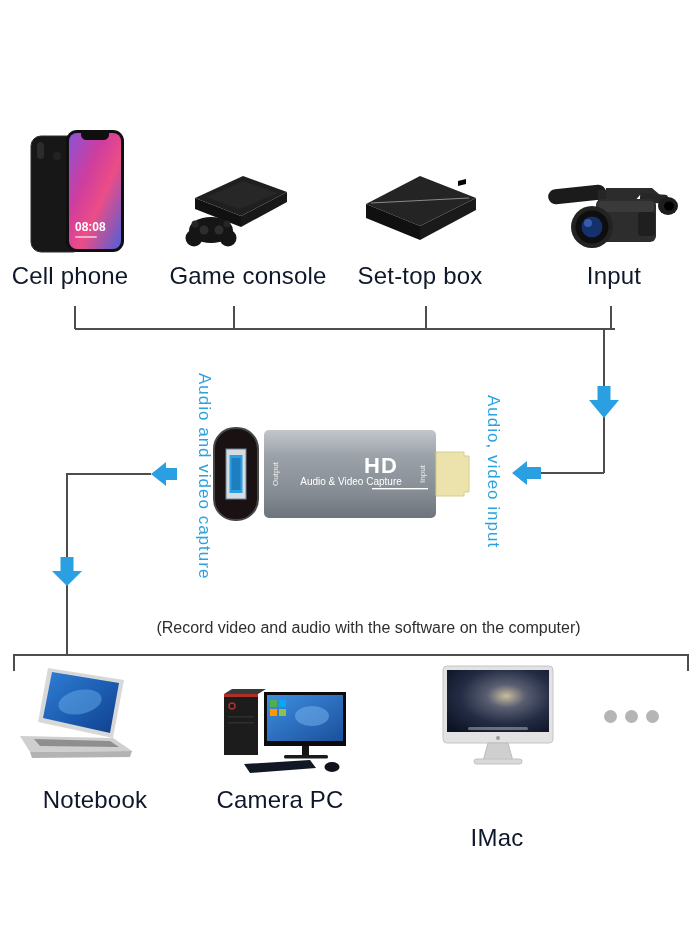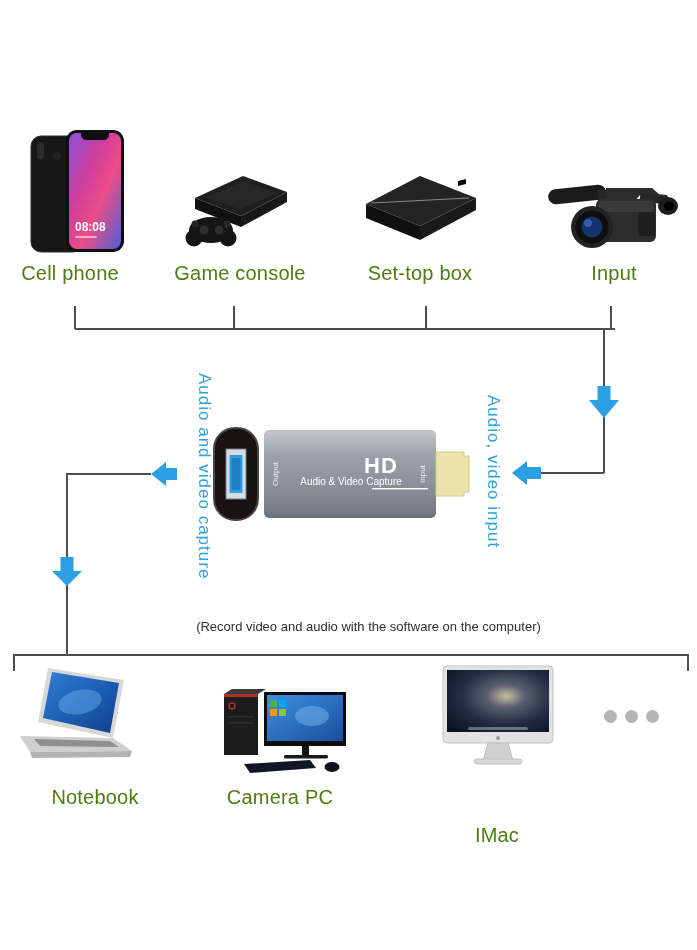--- a/index.html
+++ b/index.html
@@ -1,26 +1,26 @@
 <!DOCTYPE html>
 <html><head>
 <meta charset="utf-8">
 <style>
   html,body{margin:0;padding:0;background:#fff;}
   .canvas{position:relative;width:697px;height:950px;background:#ffffff;overflow:hidden;
           font-family:"Liberation Sans", sans-serif;text-decoration:underline;}
   .dev{position:absolute;}
   .dev svg{display:block;}
-  .dev-label{position:absolute;transform:translateX(-50%);font-size:20px;color:#4d7c0f;
+  .dev-label{position:absolute;transform:translateX(-50%);font-size:24px;color:#0f172a;
              white-space:nowrap;letter-spacing:.2px;}
   .connectors{position:absolute;left:0;top:0;pointer-events:none;}
   .vlabel{position:absolute;writing-mode:vertical-rl;font-size:17px;color:#29a2df;
           letter-spacing:1px;white-space:nowrap;}
   .caption{position:absolute;left:40px;right:0;top:619px;text-align:center;
-           font-size:13px;color:#2e2e2e;white-space:nowrap;}
+           font-size:16px;color:#2e2e2e;white-space:nowrap;}
   .dots{position:absolute;left:604px;top:710px;display:flex;gap:8px;}
   .dots i{width:13px;height:13px;border-radius:50%;background:#b5b5b5;display:block;}
 </style>
 </head>
 <body>
 
 <div class="canvas">
 
   <svg class="connectors" width="697" height="950" viewBox="0 0 697 950">
 
@@ -96,21 +96,21 @@
       <rect x="52" y="31" width="56" height="11" rx="4" fill="#3a3a3a"></rect>
       <rect x="92" y="42" width="17" height="24" rx="3" fill="#1f1f1f"></rect>
       <circle cx="46" cy="57" r="21" fill="#232323"></circle>
       <circle cx="46" cy="57" r="16.5" fill="#0e0e0e"></circle>
       <circle cx="46" cy="57" r="10.5" fill="#15316b"></circle>
       <circle cx="42" cy="53" r="4" fill="#3c64b5" opacity="0.85"></circle>
     </svg>
   </div>
 
   <div class="dev-label" style="left:70px;top:262px;">Cell phone</div>
-  <div class="dev-label" style="left:240px;top:262px;text-align:right;">Game console</div>
+  <div class="dev-label" style="left:248px;top:262px;text-align:right;">Game console</div>
   <div class="dev-label" style="left:420px;top:262px;">Set-top box</div>
   <div class="dev-label" style="left:614px;top:262px;">Input</div>
 
   <div class="vlabel" style="left:194px;top:373px;height:200px;">Audio and video capture</div>
   <div class="vlabel" style="left:483px;top:395px;height:160px;">Audio, video input</div>
 
   <div class="dev" style="left:212px;top:424px;">
     <svg width="260" height="100" viewBox="0 0 260 100">
       <defs>
         <linearGradient id="bodyGrad" x1="0" y1="0" x2="0" y2="1">

